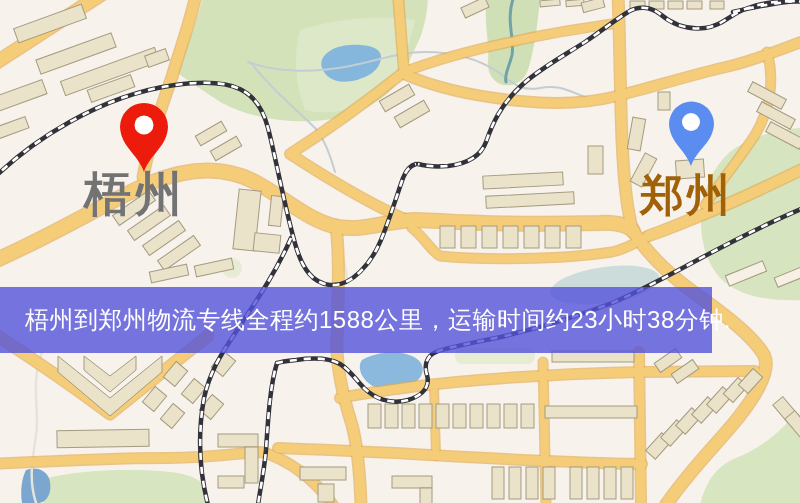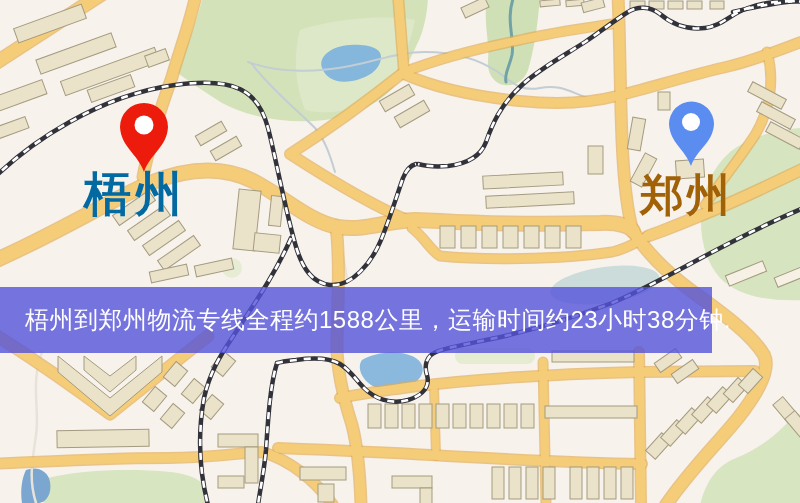--- a/index.html
+++ b/index.html
@@ -220,20 +220,20 @@
     <g>
       <path d="M144 172 C138 154 121 147 120 127 A24 24 0 1 1 168 127 C167 147 150 154 144 172 Z" fill="#ed1b0c"></path>
       <circle cx="144" cy="125" r="9.5" fill="#ffffff"></circle>
     </g>
     <g>
       <path d="M691 166 C685 149 670 143 669 124 A22.5 22.5 0 1 1 714 124 C713 143 697 149 691 166 Z" fill="#5b8cf0"></path>
       <circle cx="691" cy="122" r="9" fill="#ffffff"></circle>
     </g>
   </svg>
 
-  <div id="origin-label" class="pin-label" style="color: #0369a1;">梧州</div>
+  <div id="origin-label" class="pin-label" style="color: #737373;">梧州</div>
   <div id="dest-label" class="pin-label" style="color: #a16207;">郑州</div>
 
   <div id="banner" style="background: rgba(84, 82, 219, 0.8);">
     <span style="color: rgb(255, 255, 255);">梧州到郑州物流专线全程约1588公里，运输时间约23小时38分钟.</span>
   </div>
 
 </div>
 
 </body></html>

